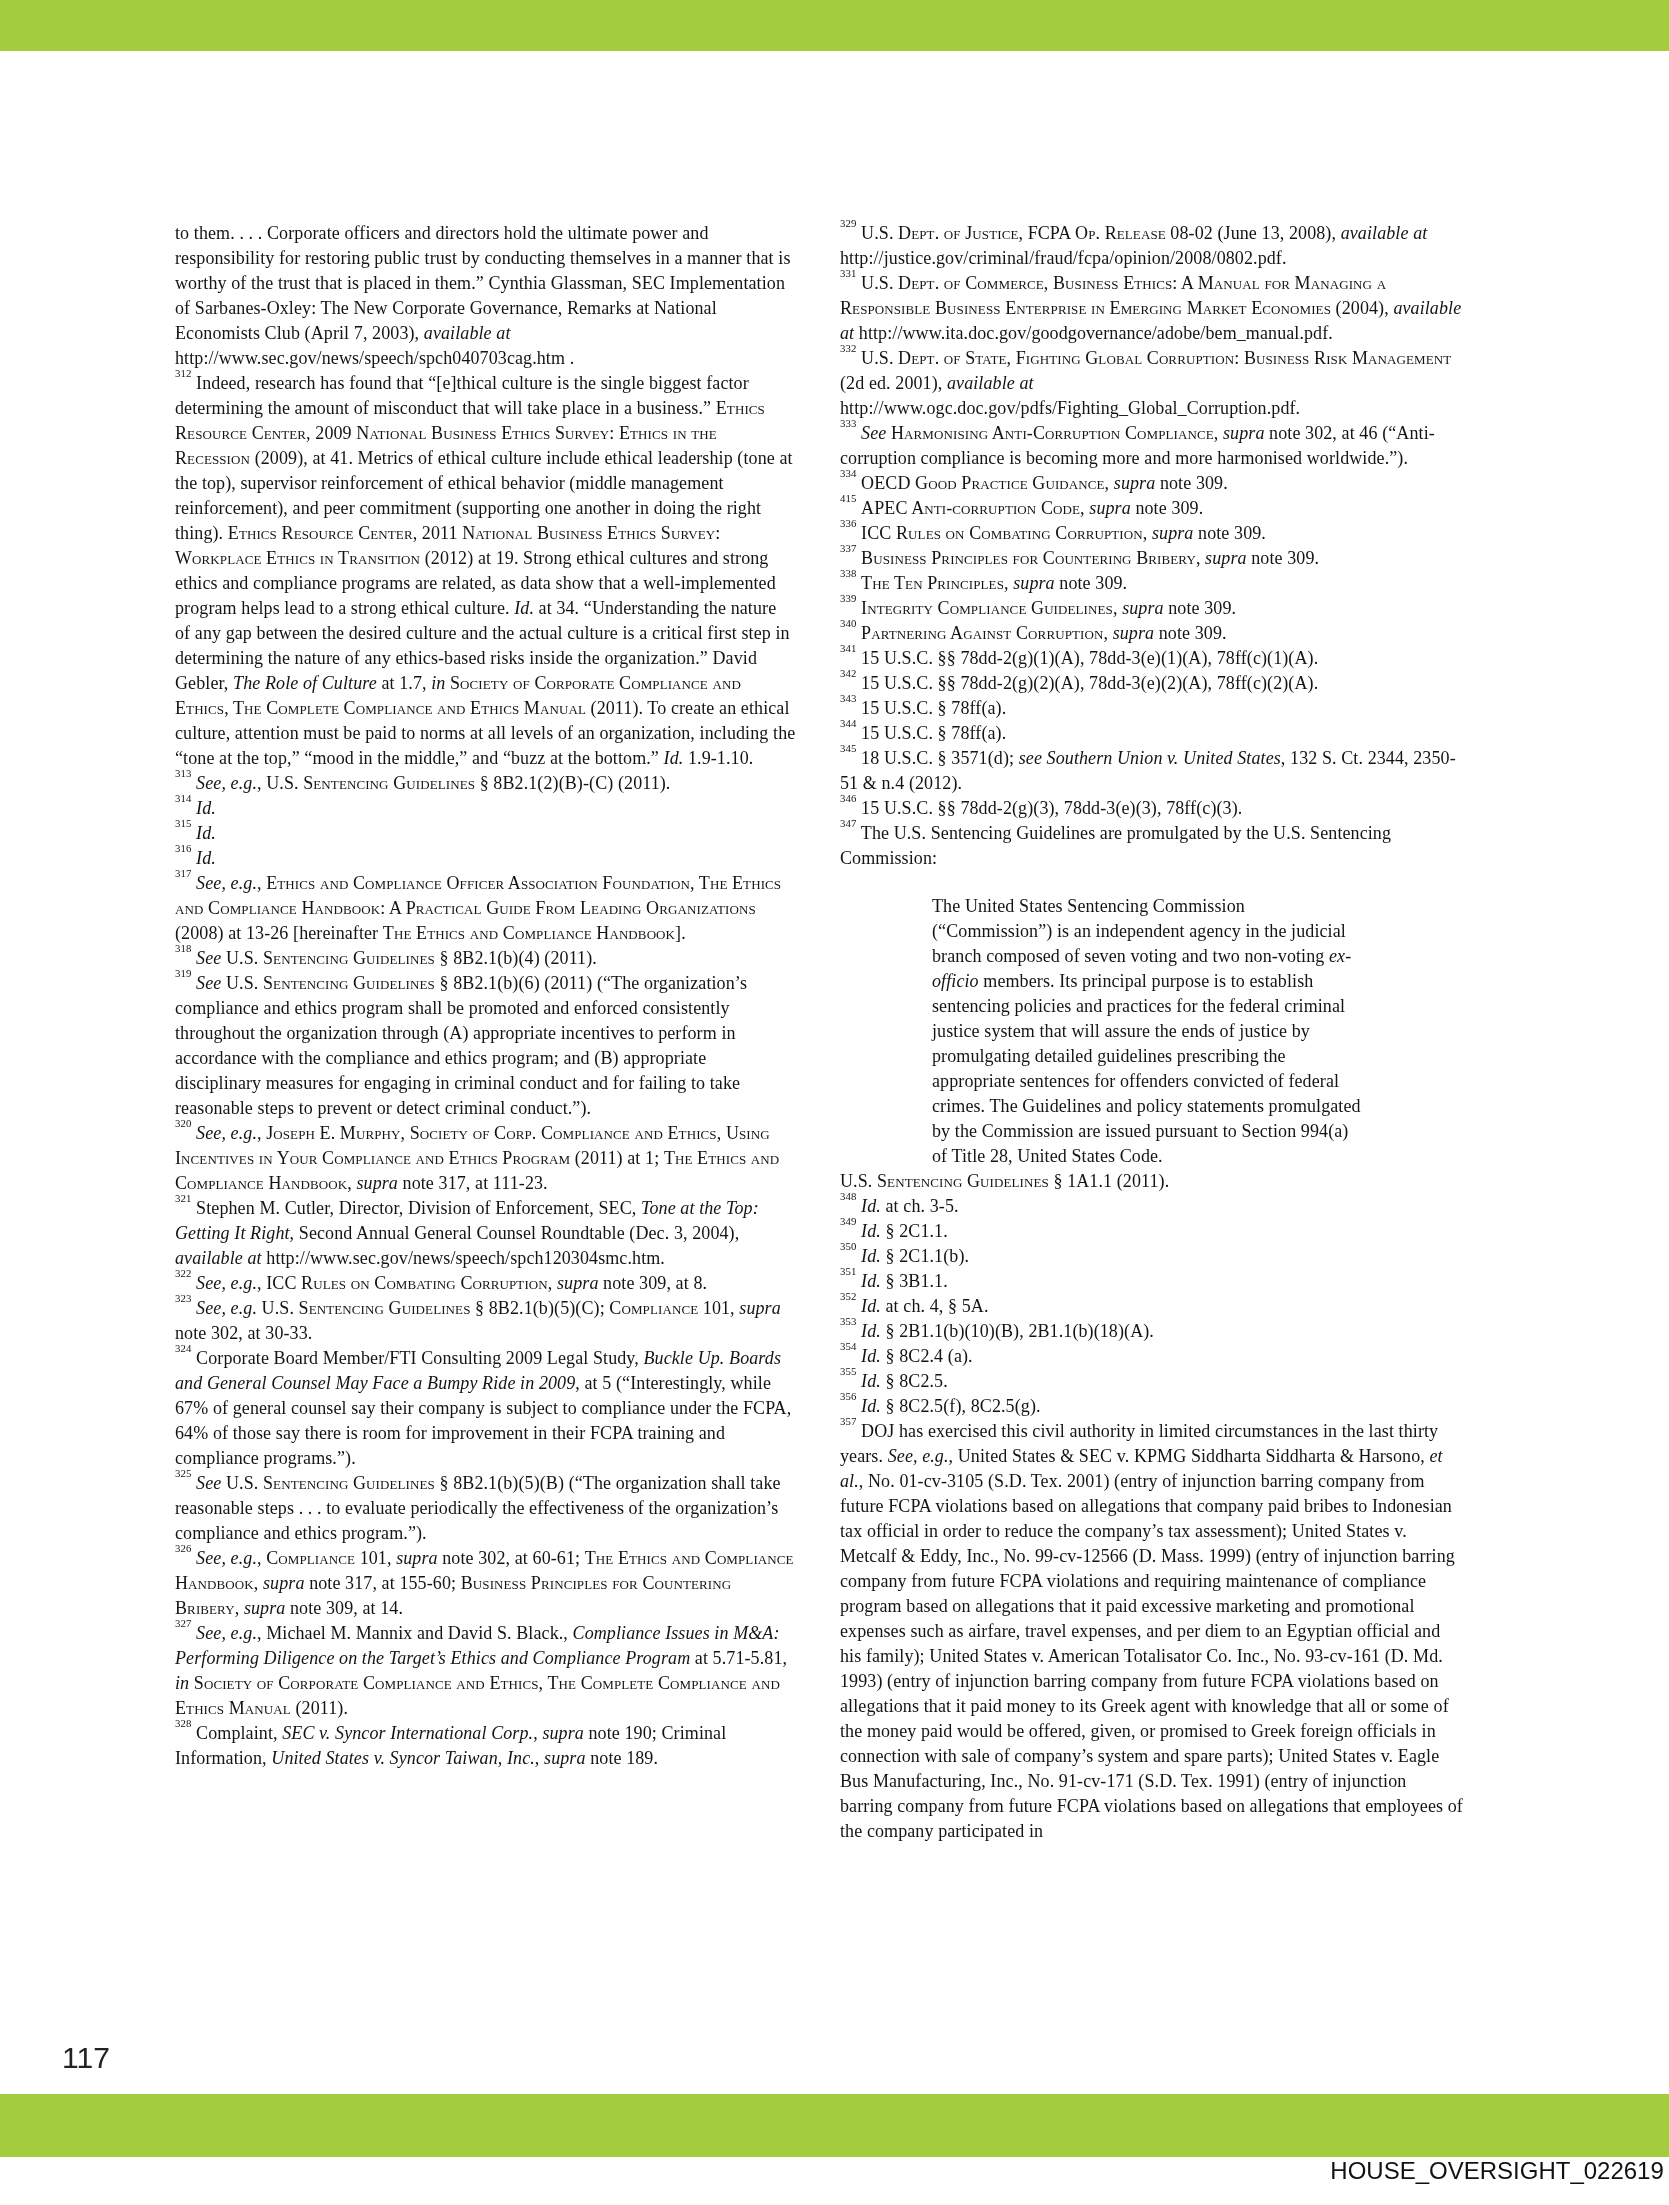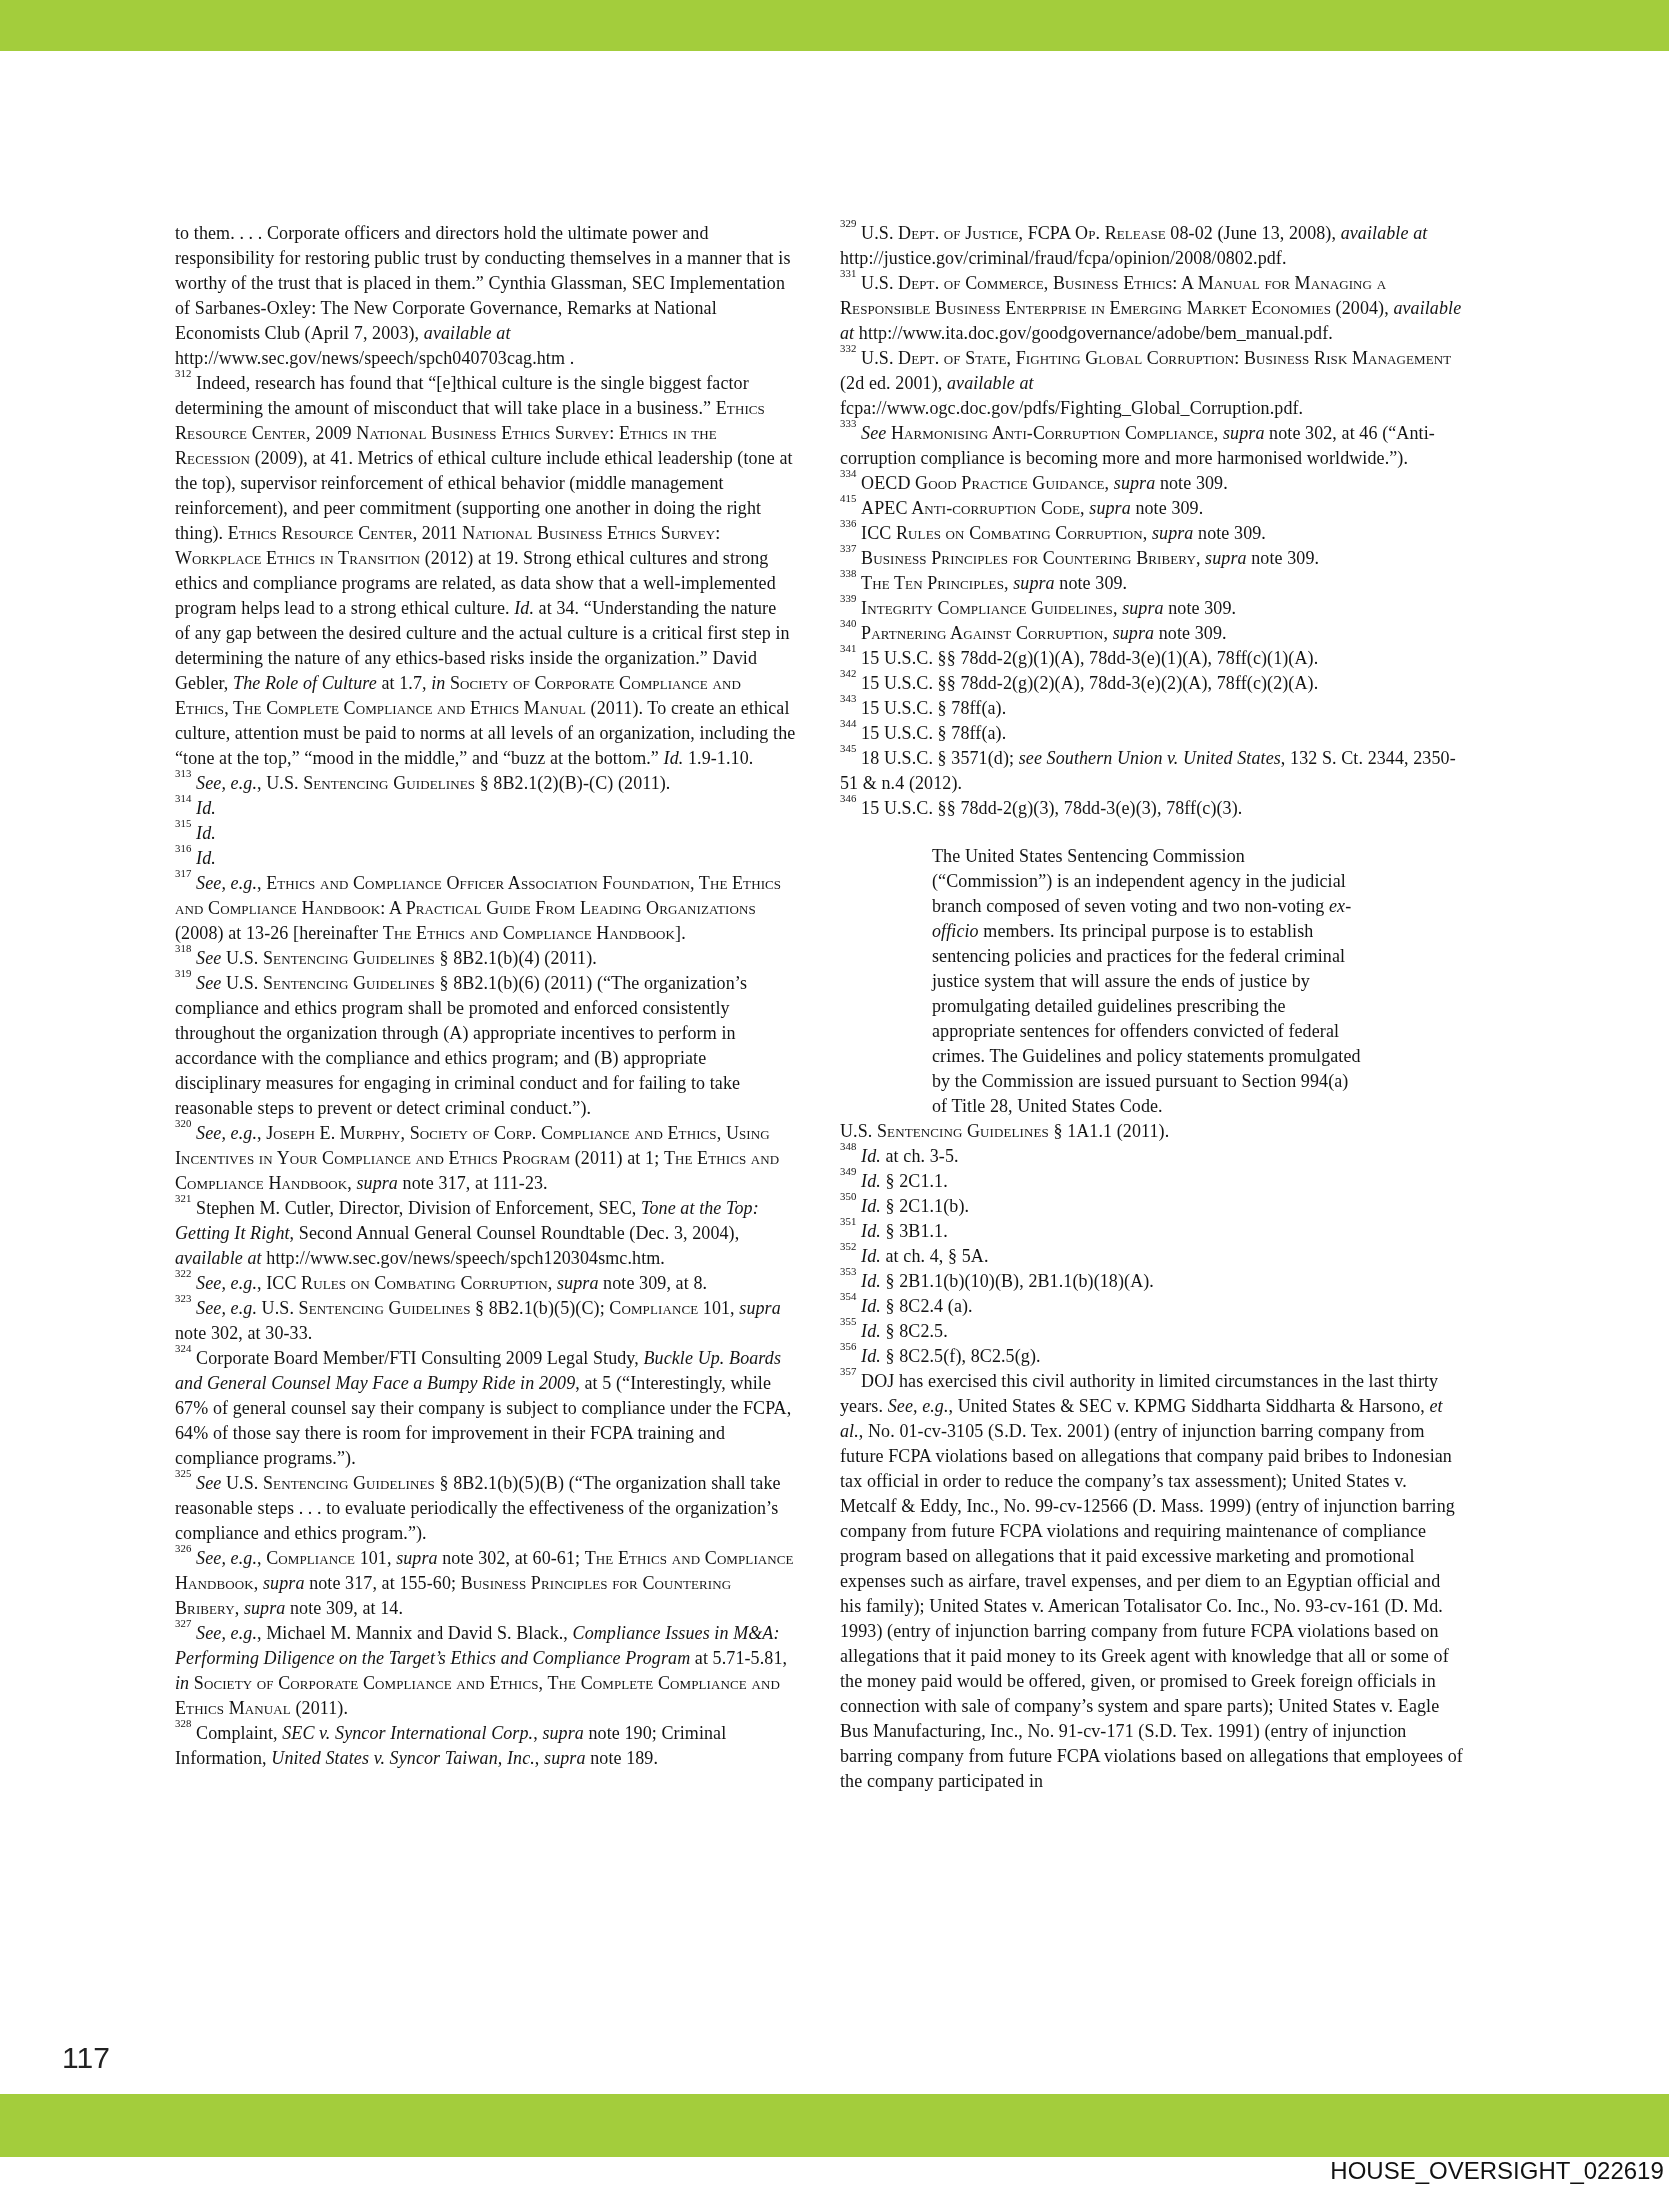--- a/index.html
+++ b/index.html
@@ -54,35 +54,36 @@
     <p class="fn"><sup class="fnum">323</sup> <span class="i">See, e.g.</span><span class="p"> </span><span class="sc">U.S. Sentencing Guidelines</span><span class="p"> § 8B2.1(b)(5)(C); </span><span class="sc">Compliance 101</span><span class="p">, </span><span class="i">supra</span><span class="p"> note 302, at 30-33.</span></p>
     <p class="fn"><sup class="fnum">324</sup> <span class="p">Corporate Board Member/FTI Consulting 2009 Legal Study, </span><span class="i">Buckle Up. Boards and General Counsel May Face a Bumpy Ride in 2009</span><span class="p">, at 5 (“Interestingly, while 67% of general counsel say their company is subject to compliance under the FCPA, 64% of those say there is room for improvement in their FCPA training and compliance programs.”).</span></p>
     <p class="fn"><sup class="fnum">325</sup> <span class="i">See</span><span class="p"> </span><span class="sc">U.S. Sentencing Guidelines</span><span class="p"> § 8B2.1(b)(5)(B) (“The organization shall take reasonable steps . . . to evaluate periodically the effectiveness of the organization’s compliance and ethics program.”).</span></p>
     <p class="fn"><sup class="fnum">326</sup> <span class="i">See, e.g.</span><span class="p">, </span><span class="sc">Compliance 101</span><span class="p">, </span><span class="i">supra</span><span class="p"> note 302, at 60-61; </span><span class="sc">The Ethics and Compliance Handbook</span><span class="p">, </span><span class="i">supra</span><span class="p"> note 317, at 155-60; </span><span class="sc">Business Principles for Countering Bribery</span><span class="p">, </span><span class="i">supra</span><span class="p"> note 309, at 14.</span></p>
     <p class="fn"><sup class="fnum">327</sup> <span class="i">See, e.g.</span><span class="p">, Michael M. Mannix and David S. Black., </span><span class="i">Compliance Issues in M&amp;A: Performing Diligence on the Target’s Ethics and Compliance Program</span><span class="p"> at 5.71-5.81, </span><span class="i">in</span><span class="p"> </span><span class="sc">Society of Corporate Compliance and Ethics, The Complete Compliance and Ethics Manual</span><span class="p"> (2011).</span></p>
     <p class="fn"><sup class="fnum">328</sup> <span class="p">Complaint, </span><span class="i">SEC v. Syncor International Corp.</span><span class="p">, </span><span class="i">supra</span><span class="p"> note 190; Criminal Information, </span><span class="i">United States v. Syncor Taiwan, Inc.</span><span class="p">, </span><span class="i">supra</span><span class="p"> note 189.</span></p>
   </div>
 <div class="fncol col-right">
     <p class="fn"><sup class="fnum">329</sup> <span class="sc">U.S. Dept. of Justice, FCPA Op. Release 08-02</span><span class="p"> (June 13, 2008), </span><span class="i">available at</span><span class="p"> http://justice.gov/criminal/fraud/fcpa/opinion/2008/0802.pdf.</span></p>
     <p class="fn"><sup class="fnum">331</sup> <span class="sc">U.S. Dept. of Commerce, Business Ethics: A Manual for Managing a Responsible Business Enterprise in Emerging Market Economies</span><span class="p"> (2004), </span><span class="i">available at</span><span class="p"> http://www.ita.doc.gov/goodgovernance/adobe/bem_manual.pdf.</span></p>
-    <p class="fn"><sup class="fnum">332</sup> <span class="sc">U.S. Dept. of State, Fighting Global Corruption: Business Risk Management</span><span class="p"> (2d ed. 2001), </span><span class="i">available at</span><span class="p"> fcpa://www.ogc.doc.gov/pdfs/Fighting_Global_Corruption.pdf.</span></p>
+    <p class="fn"><sup class="fnum">332</sup> <span class="sc">U.S. Dept. of State, Fighting Global Corruption: Business Risk Management</span><span class="p"> (2d ed. 2001), </span><span class="i">available at</span><span class="p"> http://www.ogc.doc.gov/pdfs/Fighting_Global_Corruption.pdf.</span></p>
     <p class="fn"><sup class="fnum">333</sup> <span class="i">See</span><span class="p"> </span><span class="sc">Harmonising Anti-Corruption Compliance</span><span class="p">, </span><span class="i">supra</span><span class="p"> note 302, at 46 (“Anti-corruption compliance is becoming more and more harmonised worldwide.”).</span></p>
     <p class="fn"><sup class="fnum">334</sup> <span class="sc">OECD Good Practice Guidance</span><span class="p">, </span><span class="i">supra</span><span class="p"> note 309.</span></p>
     <p class="fn"><sup class="fnum">415</sup> <span class="sc">APEC Anti-corruption Code</span><span class="p">, </span><span class="i">supra</span><span class="p"> note 309.</span></p>
     <p class="fn"><sup class="fnum">336</sup> <span class="sc">ICC Rules on Combating Corruption</span><span class="p">, </span><span class="i">supra</span><span class="p"> note 309.</span></p>
     <p class="fn"><sup class="fnum">337</sup> <span class="sc">Business Principles for Countering Bribery</span><span class="p">, </span><span class="i">supra</span><span class="p"> note 309.</span></p>
     <p class="fn"><sup class="fnum">338</sup> <span class="sc">The Ten Principles</span><span class="p">, </span><span class="i">supra</span><span class="p"> note 309.</span></p>
     <p class="fn"><sup class="fnum">339</sup> <span class="sc">Integrity Compliance Guidelines</span><span class="p">, </span><span class="i">supra</span><span class="p"> note 309.</span></p>
     <p class="fn"><sup class="fnum">340</sup> <span class="sc">Partnering Against Corruption</span><span class="p">, </span><span class="i">supra</span><span class="p"> note 309.</span></p>
     <p class="fn"><sup class="fnum">341</sup> <span class="p">15 U.S.C. §§ 78dd-2(g)(1)(A), 78dd-3(e)(1)(A), 78ff(c)(1)(A).</span></p>
     <p class="fn"><sup class="fnum">342</sup> <span class="p">15 U.S.C. §§ 78dd-2(g)(2)(A), 78dd-3(e)(2)(A), 78ff(c)(2)(A).</span></p>
     <p class="fn"><sup class="fnum">343</sup> <span class="p">15 U.S.C. § 78ff(a).</span></p>
     <p class="fn"><sup class="fnum">344</sup> <span class="p">15 U.S.C. § 78ff(a).</span></p>
     <p class="fn"><sup class="fnum">345</sup> <span class="p">18 U.S.C. § 3571(d); </span><span class="i">see Southern Union v. United States</span><span class="p">, 132 S. Ct. 2344, 2350-51 &amp; n.4 (2012).</span></p>
     <p class="fn"><sup class="fnum">346</sup> <span class="p">15 U.S.C. §§ 78dd-2(g)(3), 78dd-3(e)(3), 78ff(c)(3).</span></p>
+    <p class="fn"><sup class="fnum">347</sup> <span class="p">The U.S. Sentencing Guidelines are promulgated by the U.S. Sentencing Commission:</span></p>
     <p class="fn quote"><span class="p">The United States Sentencing Commission (“Commission”) is an independent agency in the judicial branch composed of seven voting and two non-voting </span><span class="i">ex-officio</span><span class="p"> members. Its principal purpose is to establish sentencing policies and practices for the federal criminal justice system that will assure the ends of justice by promulgating detailed guidelines prescribing the appropriate sentences for offenders convicted of federal crimes. The Guidelines and policy statements promulgated by the Commission are issued pursuant to Section 994(a) of Title 28, United States Code.</span></p>
     <p class="fn"><span class="sc">U.S. Sentencing Guidelines</span><span class="p"> § 1A1.1 (2011).</span></p>
     <p class="fn"><sup class="fnum">348</sup> <span class="i">Id.</span><span class="p"> at ch. 3-5.</span></p>
     <p class="fn"><sup class="fnum">349</sup> <span class="i">Id.</span><span class="p"> § 2C1.1.</span></p>
     <p class="fn"><sup class="fnum">350</sup> <span class="i">Id.</span><span class="p"> § 2C1.1(b).</span></p>
     <p class="fn"><sup class="fnum">351</sup> <span class="i">Id.</span><span class="p"> § 3B1.1.</span></p>
     <p class="fn"><sup class="fnum">352</sup> <span class="i">Id.</span><span class="p"> at ch. 4, § 5A.</span></p>
     <p class="fn"><sup class="fnum">353</sup> <span class="i">Id.</span><span class="p"> § 2B1.1(b)(10)(B), 2B1.1(b)(18)(A).</span></p>
     <p class="fn"><sup class="fnum">354</sup> <span class="i">Id.</span><span class="p"> § 8C2.4 (a).</span></p>
     <p class="fn"><sup class="fnum">355</sup> <span class="i">Id.</span><span class="p"> § 8C2.5.</span></p>

